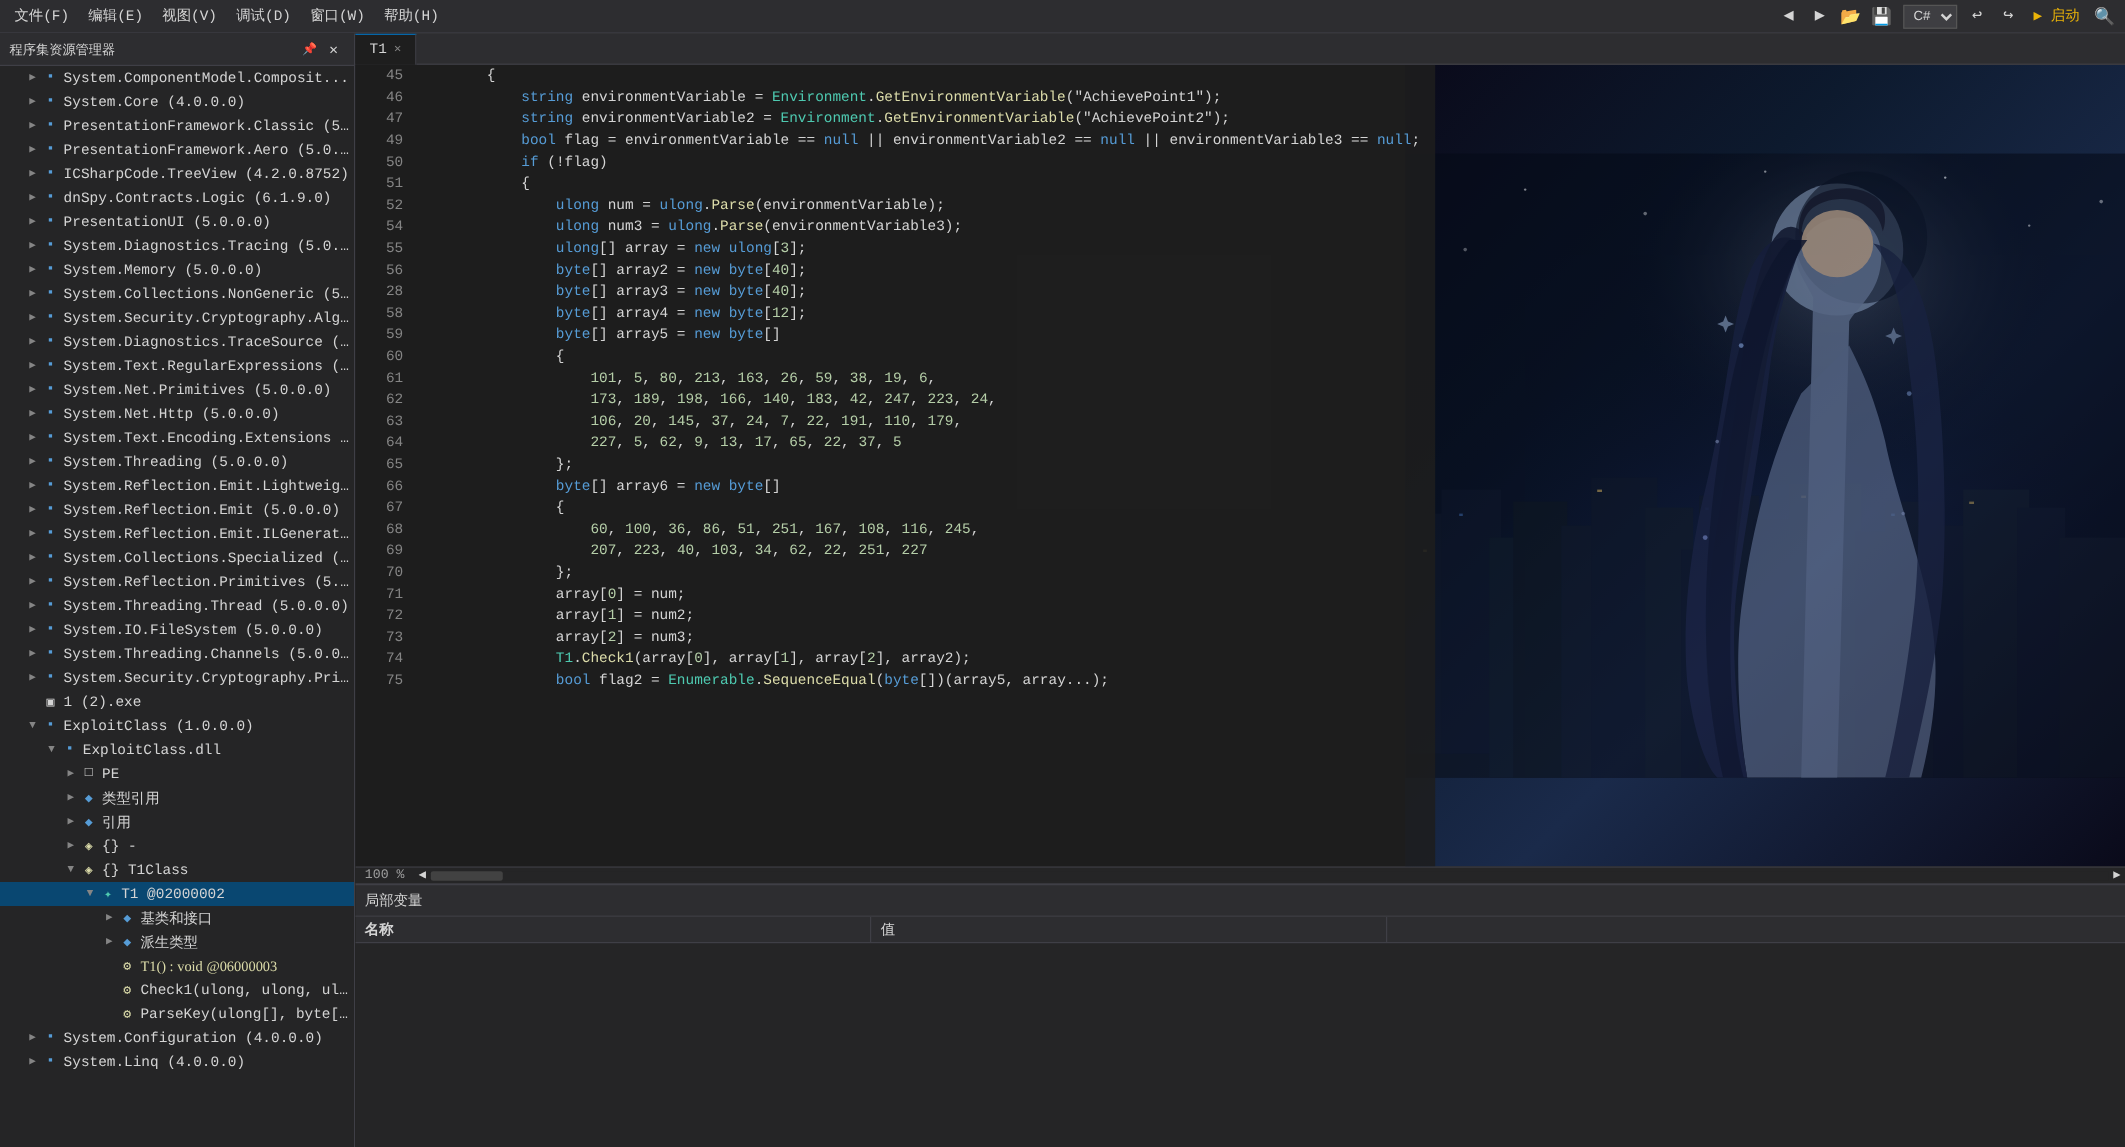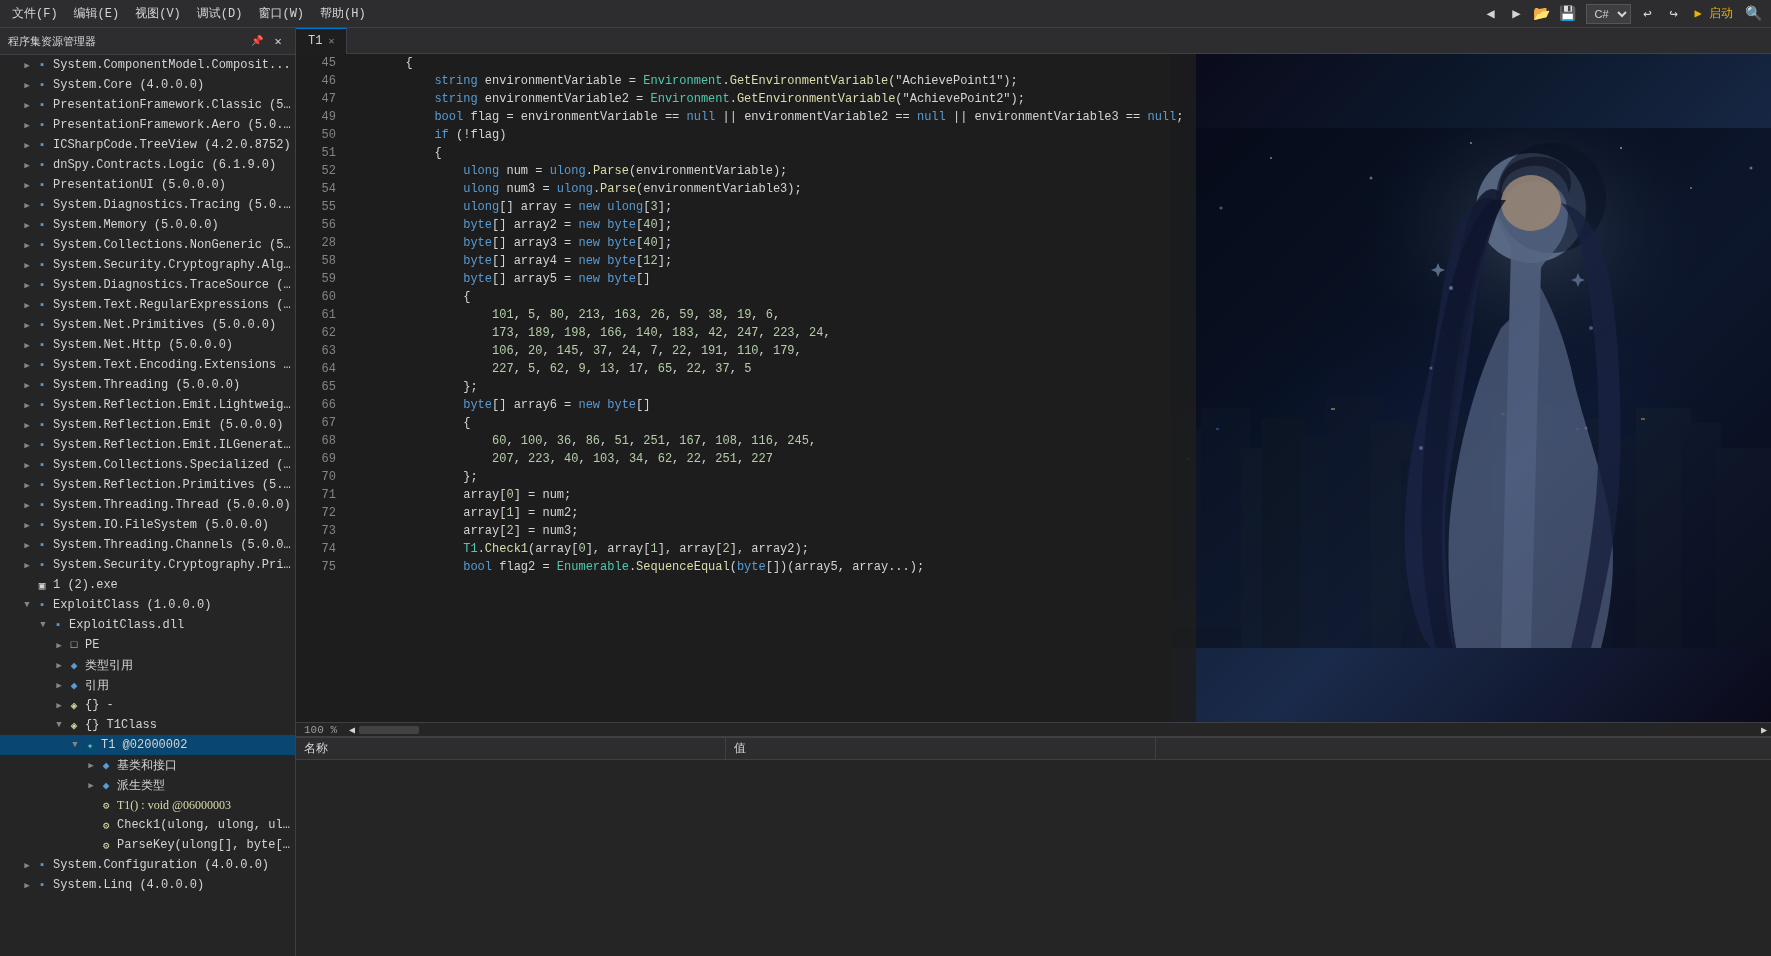--- a/index.html
+++ b/index.html
@@ -312,21 +312,21 @@
       height: 22px;
     }
     .locals-col-header {
       padding: 3px 8px;
       font-size: 12px;
       color: #d4d4d4;
       border-right: 1px solid #3f3f46;
       display: flex;
       align-items: center;
     }
-    .col-name { width: 430px; }
+    .col-name { width: 430px; font-weight: bold; }
     .col-value { width: 430px; }
     .col-type { flex: 1; }
     #locals-body {
       flex: 1;
       overflow-y: auto;
       background: #1e1e1e;
     }
   </style>
 </head>
 <body>
@@ -879,20 +879,23 @@
           <div id="zoom-label-el" style="padding:0 8px;font-size:11px;color:#9d9d9d;">100 %</div>
           <span class="scroll-arrow">◀</span>
           <div class="hscroll-track">
             <div class="hscroll-thumb"></div>
           </div>
           <span class="scroll-arrow">▶</span>
         </div>
       </div>
 
       <div id="bottom-panel">
+        <div id="bottom-panel-header">
+          <span>局部变量</span>
+        </div>
         <div id="locals-table">
           <div id="locals-header">
             <div class="locals-col-header col-name">名称</div>
             <div class="locals-col-header col-value">值</div>
           </div>
           <div id="locals-body"></div>
         </div>
       </div>
 
     </div>

